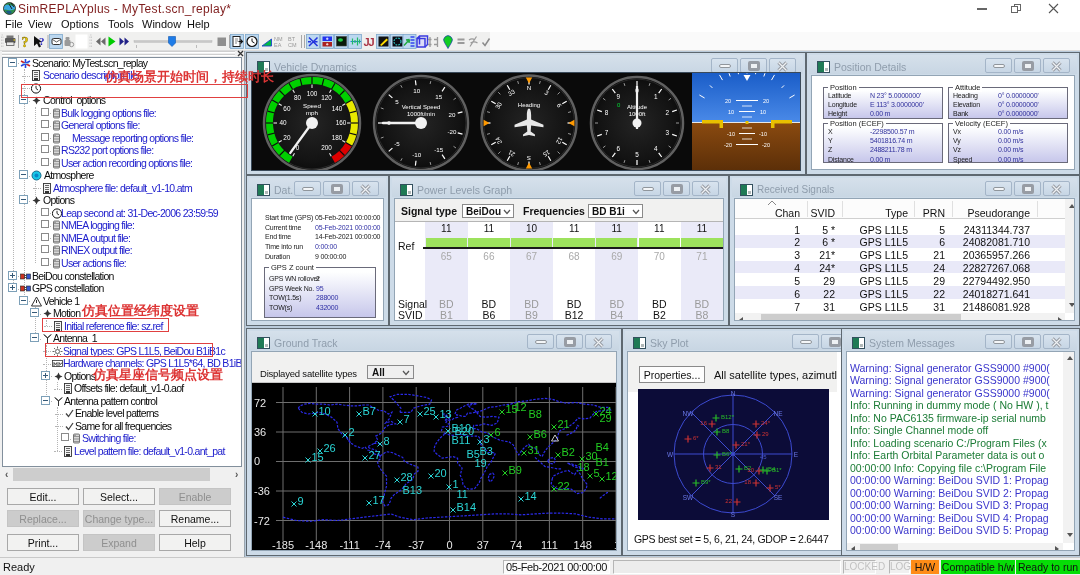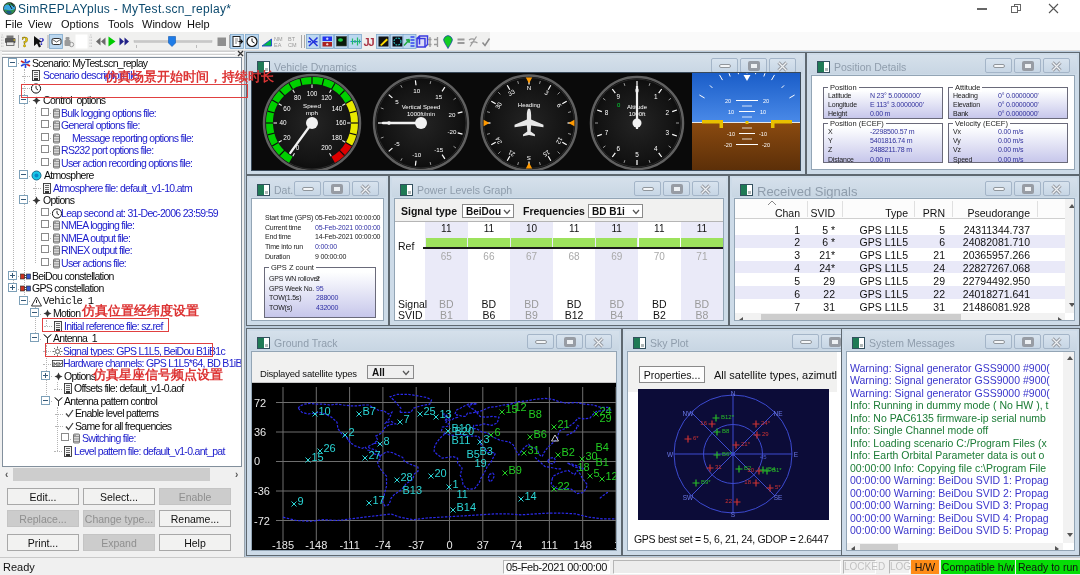--- a/index.html
+++ b/index.html
@@ -1,20 +1,20 @@
 <!DOCTYPE html>
 <html><head><meta charset="utf-8"><style>
 html,body{margin:0;padding:0;}
 #app{position:relative;width:1080px;height:575px;font-family:"Liberation Sans",sans-serif;
  background:#f0f0f0;overflow:hidden;}
 #app *{box-sizing:border-box;}
 .abs{position:absolute;}
 
 #titlebar{position:absolute;left:0;top:0;width:1080px;height:17px;background:#ffffff;}
-#titletext{position:absolute;left:18px;top:2px;font-size:12px;color:#0c4a6e;letter-spacing:0.3px;}
+#titletext{position:absolute;left:18px;top:2px;font-size:12px;color:#7f1d1d;letter-spacing:0.3px;}
 #menubar{position:absolute;left:0;top:17px;width:1080px;height:15px;background:#ffffff;font-size:11px;color:#101010;}
 #menubar span{position:absolute;top:1px;}
 #toolbar{position:absolute;left:0;top:32px;width:1080px;height:19px;background:#fafafa;border-bottom:1px solid #dcdcdc;}
 #toolbarbg{position:absolute;left:0;top:0;width:490px;height:18px;background:#f0f0ef;}
 
 #leftpanel{position:absolute;left:0;top:51px;width:245px;height:506px;background:#f0f0f0;border-right:1px solid #9aa5ae;}
 #treebox{position:absolute;left:2px;top:6px;width:240px;height:410px;background:#ffffff;border:1px solid #828f9c;overflow:hidden;}
 .trow{position:absolute;left:0;height:13px;white-space:nowrap;font-size:10.5px;letter-spacing:-0.7px;}
 .tblue{color:#2121cd;}
 .tblack{color:#0a0a0a;}
@@ -337,21 +337,21 @@
         </svg>
         <div class="trow tblack" style="left:29px;top:224.0px;line-height:13px;">GPS constellation</div>
         <div class="abs" style="left:19px;top:243.1px;width:8px;height:1px;border-top:1px dotted #b5b5b5;"></div>
         <div class="ebox" style="left:16px;top:237.6px">
           <i></i>
         </div>
         <svg class="ticon" style="left:28px;top:237.6px" viewBox="0 0 11 11">
           <path d="M5.5 1 L10.5 10 H0.5 Z" fill="#fff" stroke="#333" stroke-width="1"></path>
           <path d="M5.5 4 v3" stroke="#333" stroke-width="1"></path>
         </svg>
-        <div class="trow tblack" style="left:40px;top:236.6px;line-height:13px;font-family:Liberation Mono, monospace;">Vehicle 1</div>
+        <div class="trow tblack" style="left:40px;top:236.6px;line-height:13px;">Vehicle 1</div>
         <div class="abs" style="left:30px;top:255.6px;width:8px;height:1px;border-top:1px dotted #b5b5b5;"></div>
         <div class="ebox" style="left:27px;top:250.1px">
           <i></i>
         </div>
         <svg class="ticon" style="left:39px;top:250.1px" viewBox="0 0 11 11">
           <path d="M5.5 1.5 L6.8 4.2 L9.5 5.5 L6.8 6.8 L5.5 9.5 L4.2 6.8 L1.5 5.5 L4.2 4.2 Z" fill="#333"></path>
         </svg>
         <div class="trow tblack" style="left:50px;top:249.1px;line-height:13px;">Motion</div>
         <div class="abs" style="left:41px;top:268.1px;width:8px;height:1px;border-top:1px dotted #b5b5b5;"></div>
         <svg class="ticon" style="left:50px;top:262.6px" viewBox="0 0 11 11">
@@ -853,21 +853,21 @@
         <div class="abs" style="left:3px;top:99px;font-size:10.5px;color:#111;">Signal</div>
         <div class="abs" style="left:3px;top:110px;font-size:10.5px;color:#111;">SVID</div>
       </div>
     </div>
     <div class="win" style="left:729px;top:175px;width:351px;height:151px">
       <div class="wtb">
         <div class="wicon">
           <i></i>
           <b></b>
         </div>
-        <span class="wtitle" style="font-size:13px">Received Signals</span>
+        <span class="wtitle" style="font-size:10px">Received Signals</span>
         <div class="wb mi">
           <div class="g1"></div>
         </div>
         <div class="wb ma">
           <div class="g2"></div>
         </div>
         <div class="wb cl">
           <svg width="15" height="13" viewBox="0 0 15 13">
             <path d="M3.5 2.5 L11.5 10.5 M11.5 2.5 L3.5 10.5" stroke="#979ca4" stroke-width="3.2"></path>
             <path d="M3.5 2.5 L11.5 10.5 M11.5 2.5 L3.5 10.5" stroke="#eef1f4" stroke-width="1.2"></path>

